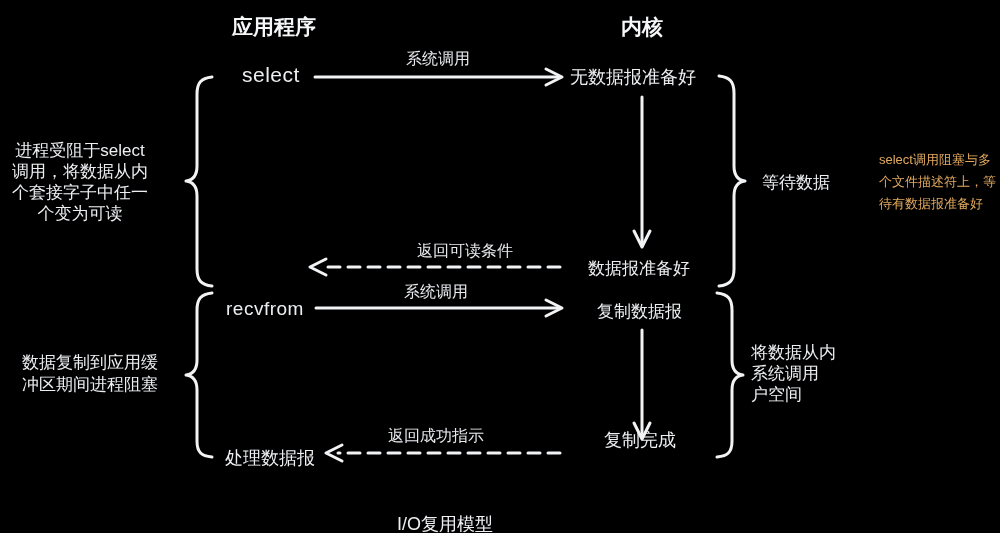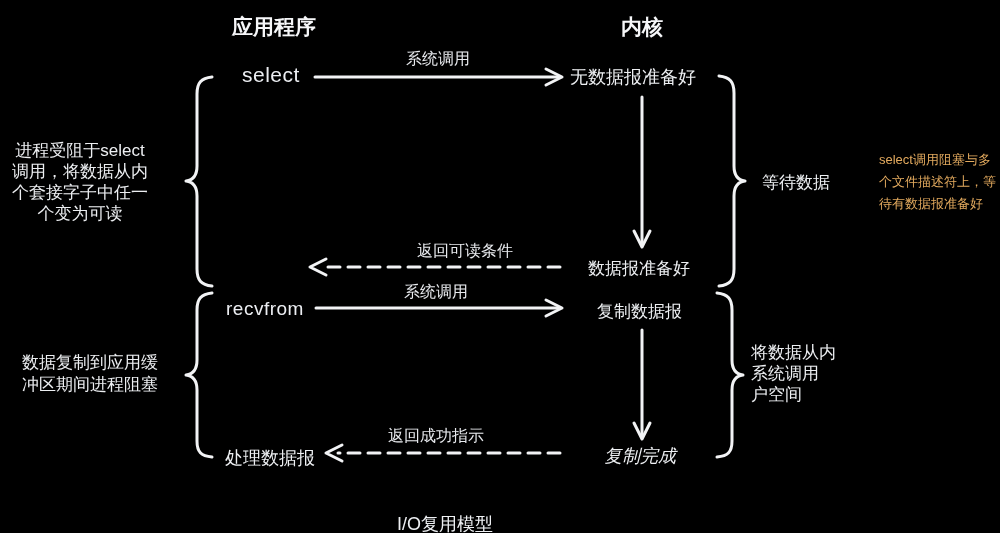--- a/index.html
+++ b/index.html
@@ -62,21 +62,21 @@
   <div class="lbl hdr" style="left:232px;top:13px;">应用程序</div>
   <div class="lbl hdr" style="left:621px;top:13px;">内核</div>
 
   <div class="lbl latin" style="left:242px;top:63px;">select</div>
   <div class="lbl latin" style="left:226px;top:298px;font-size:19px;">recvfrom</div>
   <div class="lbl cn-lg" style="left:570px;top:65px;">无数据报准备好</div>
 
   <div class="lbl cn-lg" style="left:225px;top:446px;">处理数据报</div>
   <div class="lbl cn-md" style="left:588px;top:257px;">数据报准备好</div>
   <div class="lbl cn-md" style="left:597px;top:300px;">复制数据报</div>
-  <div class="lbl cn-lg" style="left:604px;top:444px;font-style:italic;">复制完成</div>
+  <div class="lbl cn-lg" style="left:604px;top:428px;">复制完成</div>
 
   <div class="lbl cn-sm" style="left:406px;top:49px;">系统调用</div>
   <div class="lbl cn-sm" style="left:394px;top:241px;margin-left:23px;">返回可读条件</div>
   <div class="lbl cn-sm" style="left:404px;top:282px;">系统调用</div>
   <div class="lbl cn-sm" style="left:388px;top:426px;">返回成功指示</div>
 
   <div class="note" style="left:12px;top:140px;text-align:center;">
     <div>进程受阻于select</div>
     <div>调用，将数据从内</div>
     <div>个套接字子中任一</div>

